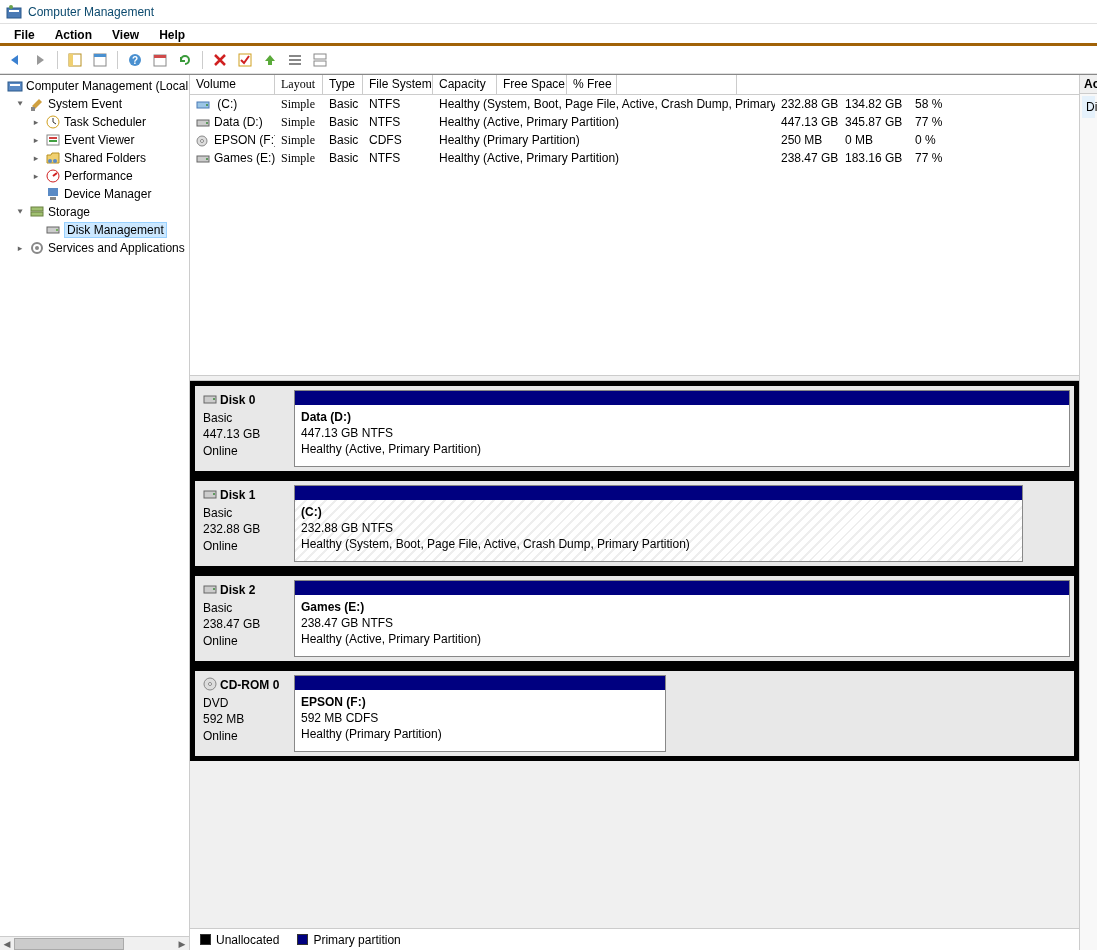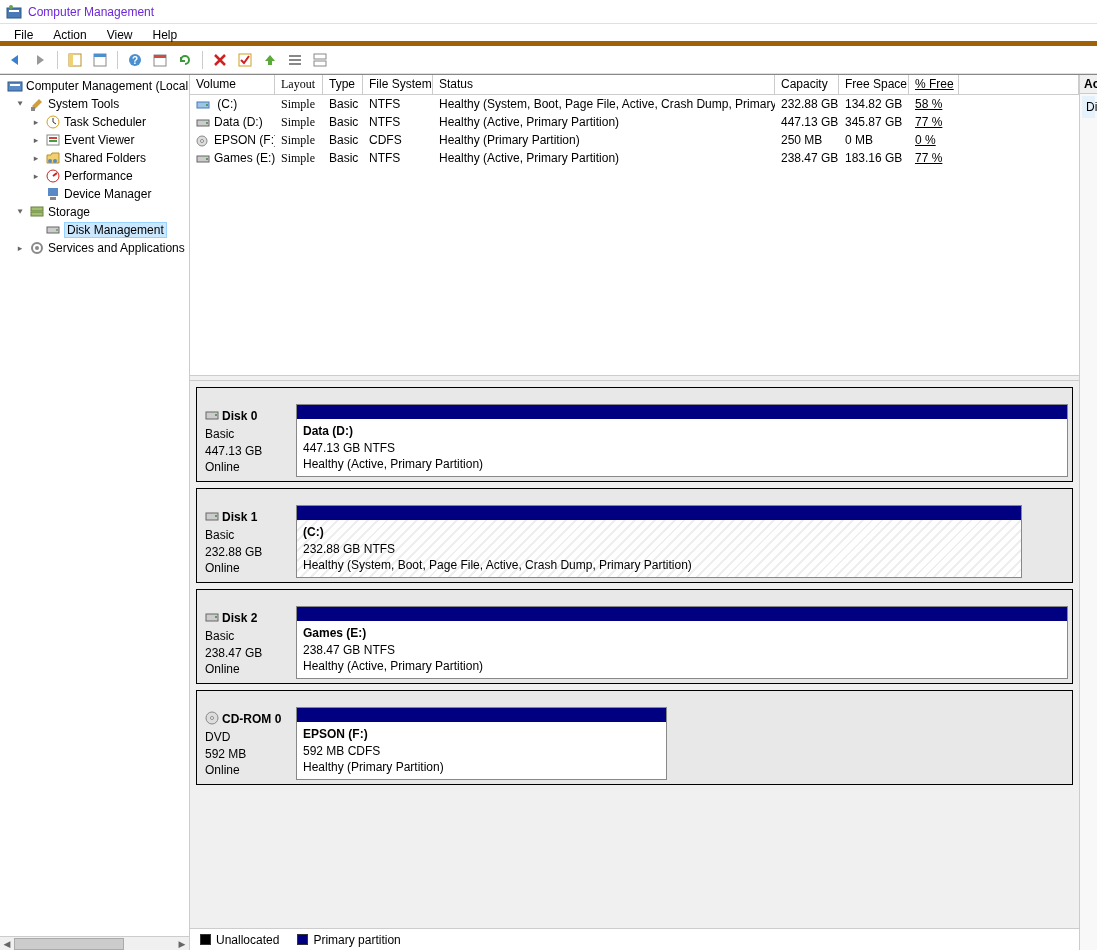--- a/index.html
+++ b/index.html
@@ -18,26 +18,27 @@
   display: flex;
   align-items: center;
   padding: 3px 6px;
   border-bottom: 1px solid #e0e0e0;
   height: 24px;
 }
 .titlebar .app-icon {
   width: 16px; height: 16px; margin-right: 6px;
   display: inline-flex; align-items: center; justify-content: center;
 }
-.titlebar .title { color: #6d28d9; }
+.titlebar .title { color: #0c4a6e; }
 .menubar {
   display: flex;
   padding: 2px 4px;
-  border-bottom: 5px solid #a16207;
+  border-bottom: 3px solid #a16207;
   height: 22px;
+  font-weight: bold;
 }
 .menubar .menu-item {
   padding: 2px 10px;
   cursor: default;
 }
 .toolbar {
   display: flex;
   align-items: center;
   padding: 3px 4px;
   border-bottom: 1px solid #e0e0e0;
@@ -149,25 +150,23 @@
   border-bottom: 1px solid #ccc;
   cursor: ns-resize;
 }
 .disk-pane {
   flex: 1;
   overflow: auto;
   background: #f0f0f0;
 }
 .disk-row {
   display: flex;
-  margin: 6px;
   background: #e8e8e8;
-  border: 1px solid #000000;
+  border: 5px solid #000000;
   min-height: 95px;
-  align-items: flex-end;
 }
 .disk-label {
   width: 95px;
   padding: 6px 8px;
   background: #e8e8e8;
   font-size: 12px;
   line-height: 1.35;
 }
 .disk-label .disk-icon { display: inline-block; vertical-align: middle; margin-right:3px;}
 .disk-label b { font-weight: bold; }
@@ -227,21 +226,21 @@
   white-space: nowrap;
 }
 
 .c-vol { width: 85px; }
 .c-lay { width: 48px; font-family: Liberation Serif, serif; }
 .c-typ { width: 40px; }
 .c-fs  { width: 70px; }
 .c-sta { flex: 1; min-width: 300px; }
 .c-cap { width: 64px; }
 .c-fre { width: 70px; }
-.c-pct { width: 50px; text-decoration: underline; }
+.c-pct { width: 50px; }
 .c-pad { width: 120px; }
 </style>
 </head>
 <body>
 
 <div class="titlebar">
   <span class="app-icon">
     <svg width="16" height="16">
         <rect x="1" y="4" width="14" height="10" fill="#4a7ab5" stroke="#2a588a"></rect>
         <rect x="3" y="6" width="10" height="2" fill="#fff"></rect>
@@ -347,21 +346,21 @@
         <span class="label">Computer Management (Local</span>
       </div>
       <div class="tree-node lvl1">
         <span class="expand">⯆</span>
         <span class="node-icon">
             <svg width="16" height="16">
               <path d="M3 10 L10 3 L13 6 L6 13 Z" fill="#d0a040"></path>
               <rect x="2" y="11" width="4" height="4" fill="#888"></rect>
             </svg>
           </span>
-        <span class="label">System Tools</span>
+        <span class="label">System Event</span>
       </div>
       <div class="tree-node lvl2">
         <span class="expand">▸</span>
         <span class="node-icon">
             <svg width="16" height="16">
               <circle cx="8" cy="8" r="6" fill="#fff" stroke="#d0a020"></circle>
               <path d="M8 4 L8 8 L11 10" stroke="#333" fill="none"></path>
             </svg>
           </span>
         <span class="label">Task Scheduler</span>
@@ -446,21 +445,20 @@
     </div>
   </div>
 
   <div class="content-pane">
 
     <div class="vol-header">
       <div class="col c-vol">Volume</div>
       <div class="col c-lay">Layout</div>
       <div class="col c-typ">Type</div>
       <div class="col c-fs">File System</div>
-      <div class="col c-sta">Status</div>
       <div class="col c-cap">Capacity</div>
       <div class="col c-fre">Free Space</div>
       <div class="col c-pct">% Free</div>
       <div class="col c-pad"></div>
     </div>
     <div class="vol-list" id="vol-list">
         <div class="vol-row">
           <div class="cell c-vol"><span class="vol-icon"><svg width="14" height="12">
                 <rect x="1" y="3" width="12" height="6" fill="#9bc5e5" stroke="#4a7ab5"></rect>
                 <circle cx="11" cy="6" r="1" fill="#3a8a3a"></circle>

